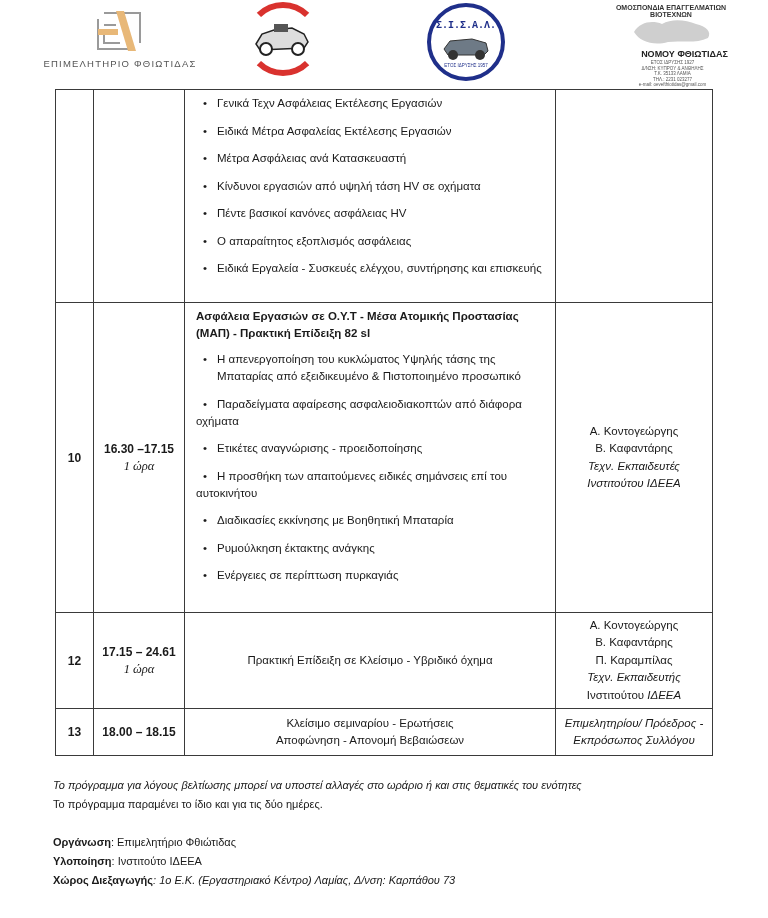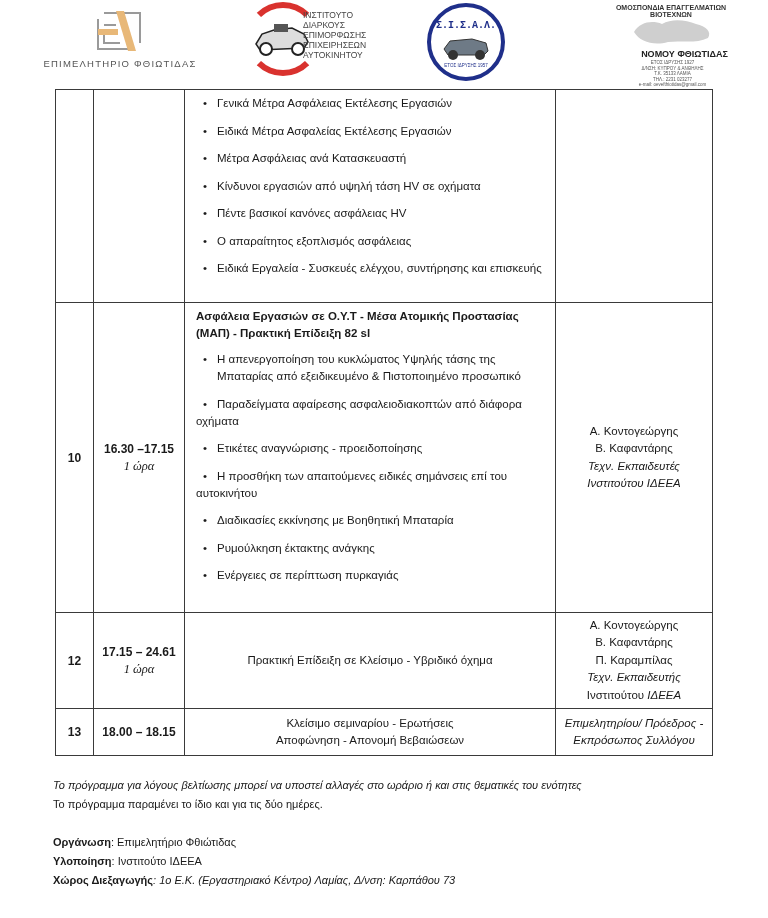--- a/index.html
+++ b/index.html
@@ -71,27 +71,20 @@
   </div>
 
   <div class="logo" id="logo2">
     <div class="ring"></div>
     <svg class="car" viewBox="0 0 60 34">
       <path d="M4 22 L10 12 L22 8 L40 6 L52 12 L56 20 L52 26 L8 28 Z" fill="#ddd" stroke="#222" stroke-width="1.5"></path>
       <rect x="22" y="2" width="14" height="8" fill="#555"></rect>
       <circle cx="14" cy="27" r="6" fill="#fff" stroke="#222" stroke-width="2"></circle>
       <circle cx="46" cy="27" r="6" fill="#fff" stroke="#222" stroke-width="2"></circle>
     </svg>
-    <div class="lines">
-      <div>ΙΝΣΤΙΤΟΥΤΟ</div>
-      <div>ΔΙΑΡΚΟΥΣ</div>
-      <div>ΕΠΙΜΟΡΦΩΣΗΣ</div>
-      <div>ΕΠΙΧΕΙΡΗΣΕΩΝ</div>
-      <div>ΑΥΤΟΚΙΝΗΤΟΥ</div>
-    </div>
   </div>
 
   <div class="logo" id="logo3">
     <div class="t">Σ.Ι.Σ.Α.Λ.</div>
     <svg class="jeep" viewBox="0 0 48 26">
       <path d="M2 14 L8 6 L30 4 L44 8 L46 16 L42 20 L6 20 Z" fill="#6e7a86" stroke="#333"></path>
       <circle cx="11" cy="20" r="5" fill="#333"></circle>
         <circle cx="38" cy="20" r="5" fill="#333"></circle>
     </svg>
     <div class="b">ΕΤΟΣ ΙΔΡΥΣΗΣ 1957</div>
@@ -120,21 +113,21 @@
       <col class="c3">
       <col class="c4">
     </colgroup>
 
   <tbody>
       <tr style="height:213px;">
     <td class="num"></td>
     <td class="time"></td>
     <td class="topics" style="padding-top:5px !important;">
       <ul>
-        <li class="hang"><span class="dot">•</span><span>Γενικά Μέτρα Ασφάλειας  Εκτέλεσης Εργασιών</span></li>
+        <li class="hang"><span class="dot">•</span><span>Γενικά Τεχν Ασφάλειας  Εκτέλεσης Εργασιών</span></li>
         <li class="hang"><span class="dot">•</span><span>Ειδικά Μέτρα Ασφαλείας Εκτέλεσης Εργασιών</span></li>
         <li class="hang"><span class="dot">•</span><span>Μέτρα Ασφάλειας ανά Κατασκευαστή</span></li>
         <li class="hang"><span class="dot">•</span><span>Κίνδυνοι εργασιών από υψηλή τάση HV σε οχήματα</span></li>
         <li class="hang"><span class="dot">•</span><span>Πέντε βασικοί κανόνες ασφάλειας HV</span></li>
         <li class="hang"><span class="dot">•</span><span>Ο απαραίτητος εξοπλισμός ασφάλειας</span></li>
         <li class="wrap"><span class="lead">•</span><span>Ειδικά Εργαλεία - Συσκευές ελέγχου, συντήρησης και επισκευής</span></li>
       </ul>
     </td>
     <td></td>
   </tr>

